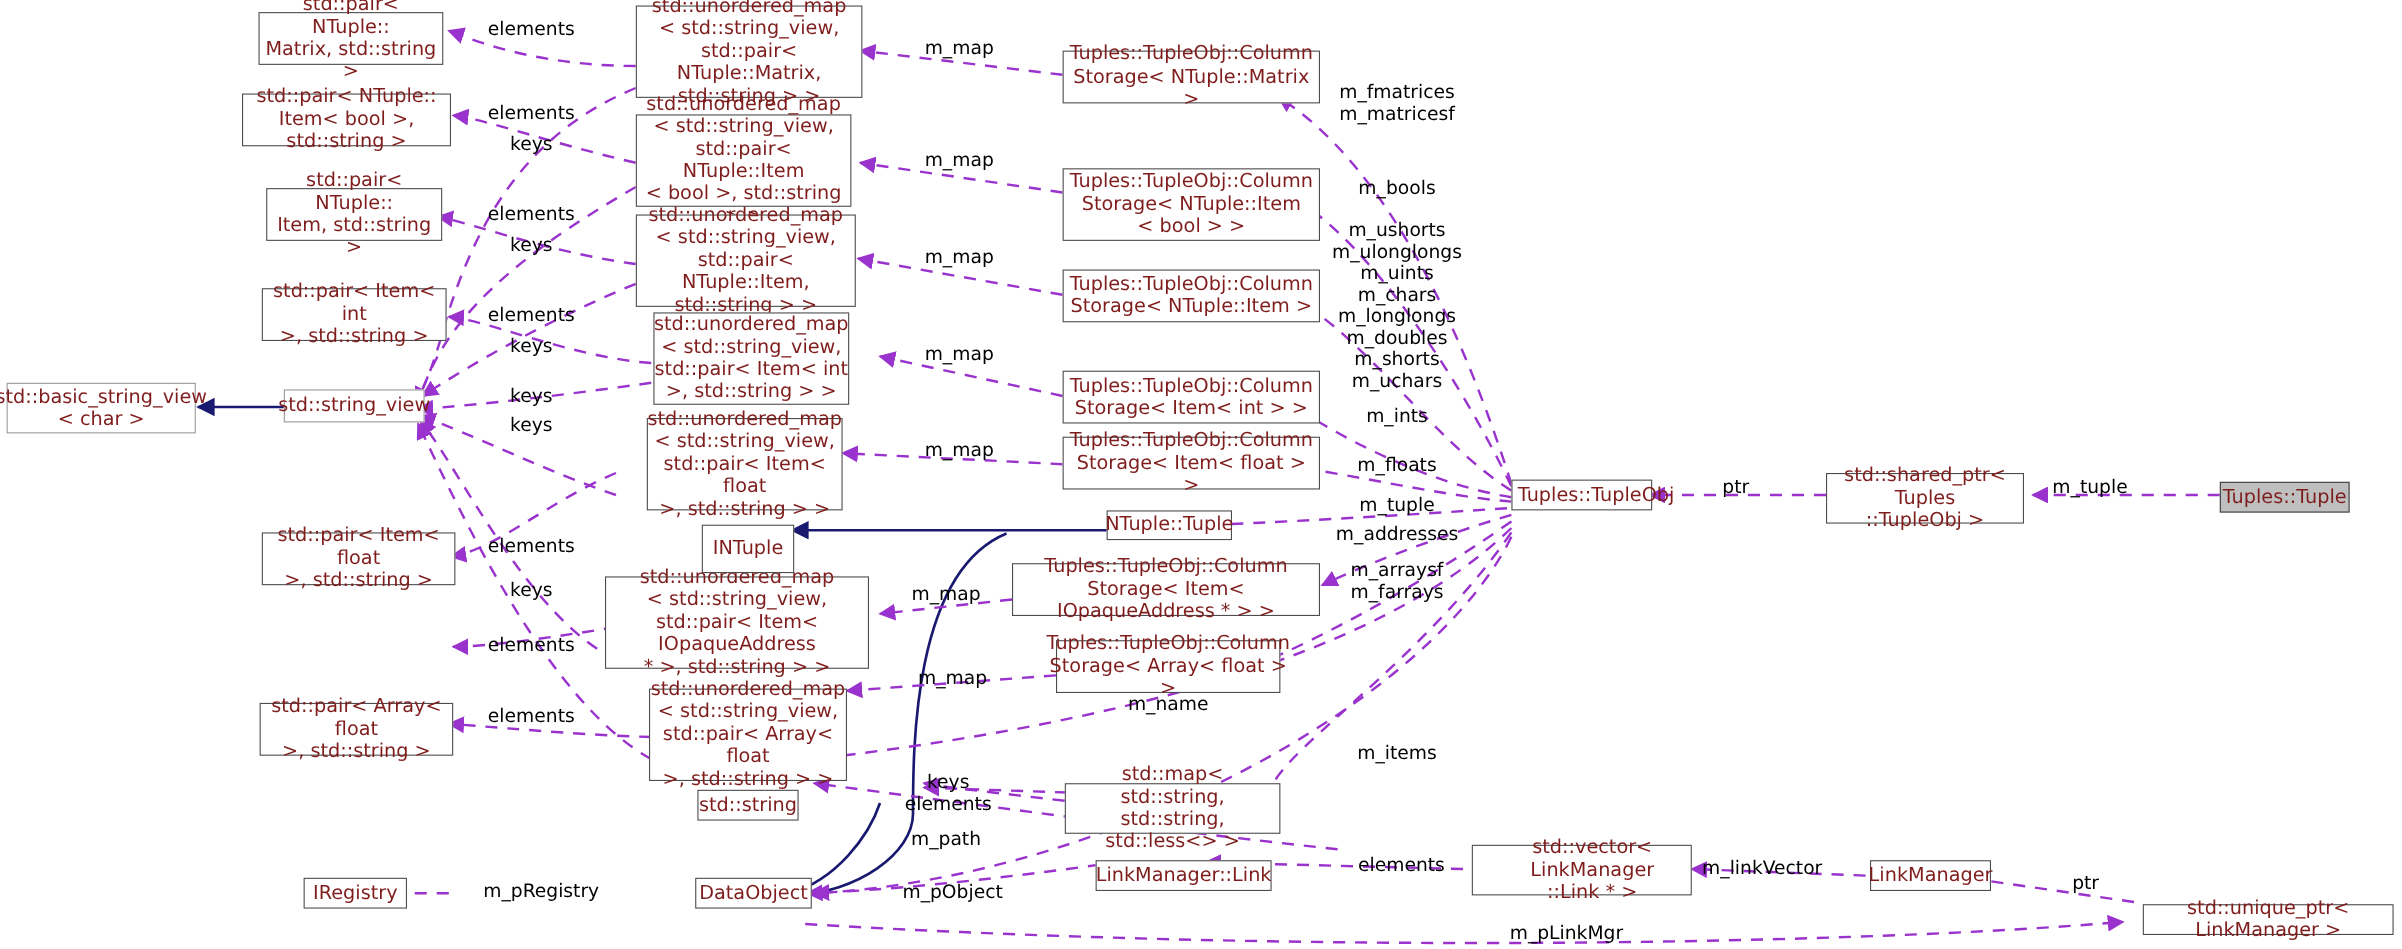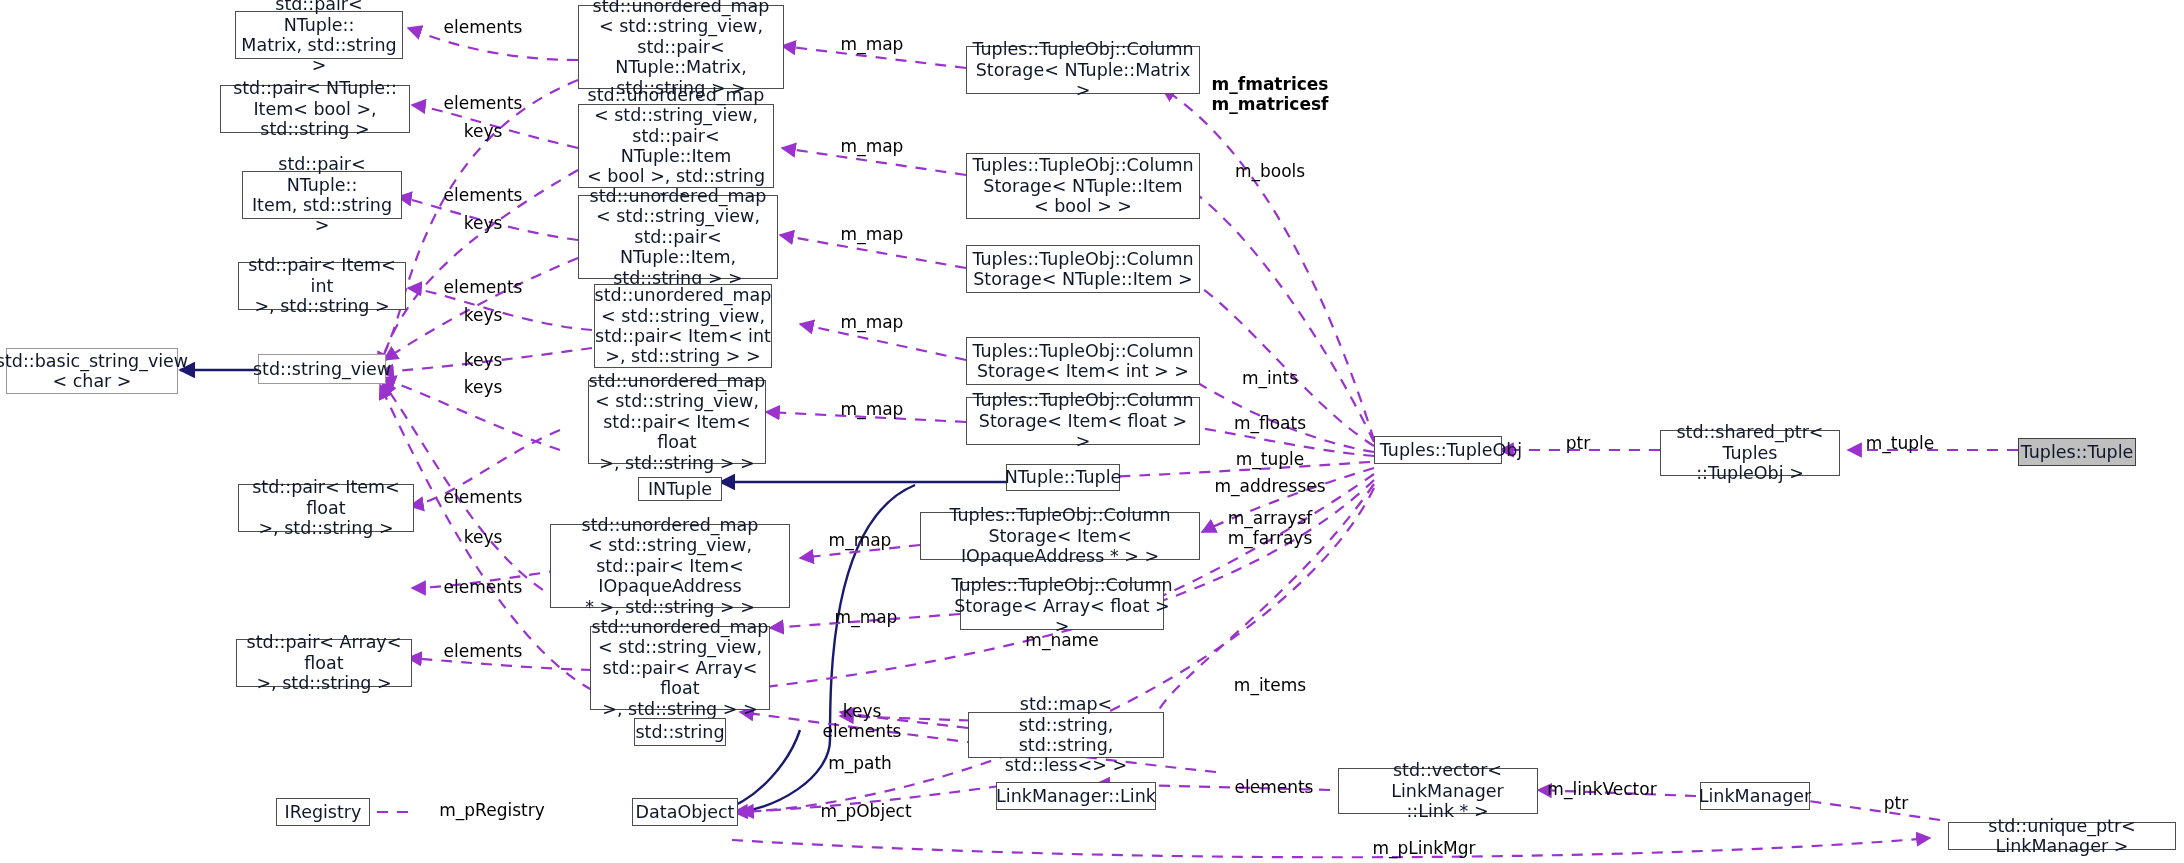--- a/index.html
+++ b/index.html
@@ -3,21 +3,21 @@
 <meta charset="utf-8">
 <style>
   html,body{margin:0;padding:0;background:#ffffff;}
   body{font-family:"DejaVu Sans","Liberation Sans",sans-serif;}
   #canvas{position:relative;width:2184px;height:863px;background:#fff;overflow:hidden;}
   .node{
     position:absolute;
     box-sizing:border-box;
     border:1.6px solid #4d4d4d;
     background:#ffffff;
-    color:#0f172a;
+    color:#7f1d1d;
     font-size:17.5px;
     line-height:1.17;
     text-align:center;
     display:flex;
     align-items:center;
     justify-content:center;
     white-space:pre-line;
     padding:2px 5px;
   }
   .node.highlight{background:#bfbfbf;border-color:#404040;}
@@ -161,21 +161,21 @@
 Storage&lt; NTuple::Item &gt;</div>
   <div class="node" style="left:966px;top:337px;width:234px;height:48px;">Tuples::TupleObj::Column
 Storage&lt; Item&lt; int &gt; &gt;</div>
   <div class="node" style="left:966px;top:397px;width:234px;height:48px;">Tuples::TupleObj::Column
 Storage&lt; Item&lt; float &gt; &gt;</div>
   <div class="node" style="left:920px;top:512px;width:280px;height:48px;">Tuples::TupleObj::Column
 Storage&lt; Item&lt; IOpaqueAddress * &gt; &gt;</div>
   <div class="node" style="left:960px;top:582px;width:204px;height:48px;">Tuples::TupleObj::Column
 Storage&lt; Array&lt; float &gt; &gt;</div>
 
-  <div class="node" style="left:638px;top:477px;width:84px;height:24px;">INTuple</div>
+  <div class="node" style="left:638px;top:477px;width:84px;height:44px;">INTuple</div>
   <div class="node" style="left:1006px;top:464px;width:114px;height:27px;">NTuple::Tuple</div>
   <div class="node" style="left:1374px;top:436px;width:128px;height:28px;padding-left:31px;">Tuples::TupleObj</div>
   <div class="node" style="left:1660px;top:430px;width:180px;height:46px;">std::shared_ptr&lt; Tuples
 ::TupleObj &gt;</div>
   <div class="node highlight" style="left:2018px;top:438px;width:118px;height:28px;">Tuples::Tuple</div>
 
   <div class="node" style="left:634px;top:718px;width:92px;height:28px;">std::string</div>
   <div class="node" style="left:968px;top:712px;width:196px;height:46px;">std::map&lt; std::string,
  std::string, std::less&lt;&gt; &gt;</div>
 
@@ -202,23 +202,31 @@
   <div class="edge-label" style="left:483px;top:652px;">elements</div>
 
   <div class="edge-label" style="left:872px;top:45px;">m_map</div>
   <div class="edge-label" style="left:872px;top:147px;">m_map</div>
   <div class="edge-label" style="left:872px;top:235px;">m_map</div>
   <div class="edge-label" style="left:872px;top:323px;">m_map</div>
   <div class="edge-label" style="left:872px;top:410px;">m_map</div>
   <div class="edge-label" style="left:860px;top:541px;">m_map</div>
   <div class="edge-label" style="left:866px;top:618px;">m_map</div>
 
-  <div class="edge-label" style="left:1270px;top:95px;font-weight:bold;">m_fmatrices
+  <div class="edge-label" style="left:1270px;top:95px;">m_fmatrices
 m_matricesf</div>
   <div class="edge-label" style="left:1270px;top:172px;">m_bools</div>
+  <div class="edge-label" style="left:1270px;top:279px;">m_ushorts
+m_ulonglongs
+m_uints
+m_chars
+m_longlongs
+m_doubles
+m_shorts
+m_uchars</div>
   <div class="edge-label" style="left:1270px;top:379px;">m_ints</div>
   <div class="edge-label" style="left:1270px;top:424px;">m_floats</div>
   <div class="edge-label" style="left:1270px;top:460px;">m_tuple</div>
   <div class="edge-label" style="left:1270px;top:487px;">m_addresses</div>
   <div class="edge-label" style="left:1270px;top:529px;">m_arraysf
 m_farrays</div>
   <div class="edge-label" style="left:1062px;top:641px;">m_name</div>
   <div class="edge-label" style="left:1270px;top:686px;">m_items</div>
 
   <div class="edge-label" style="left:1578px;top:444px;">ptr</div>

